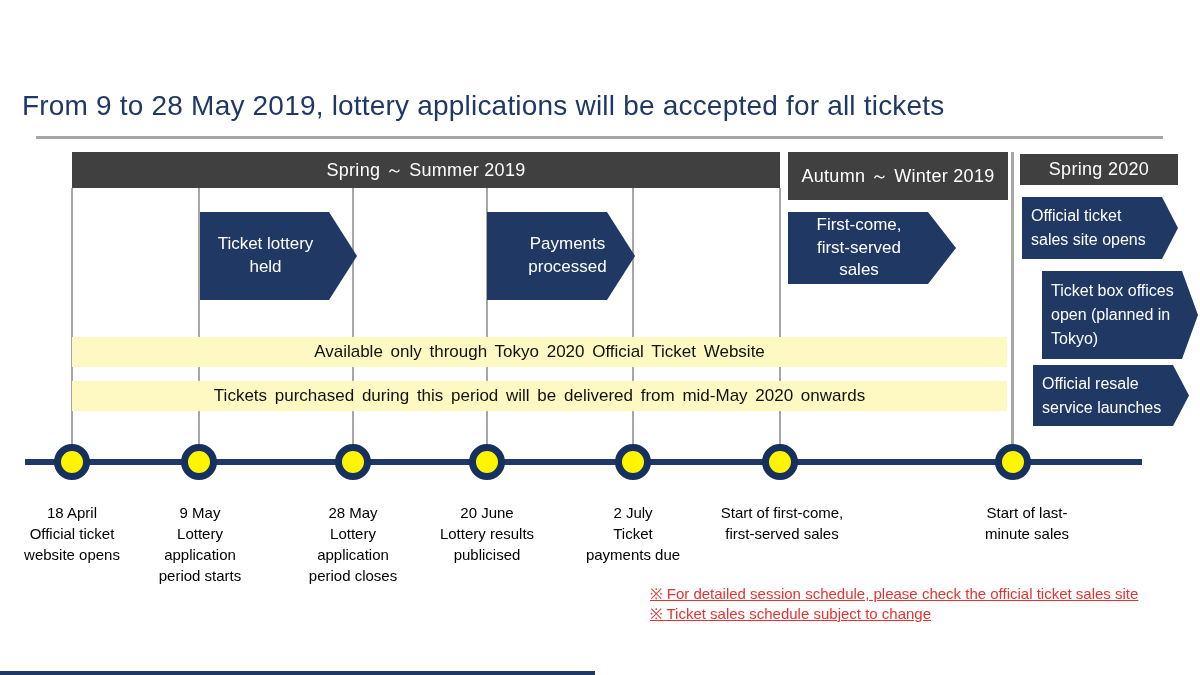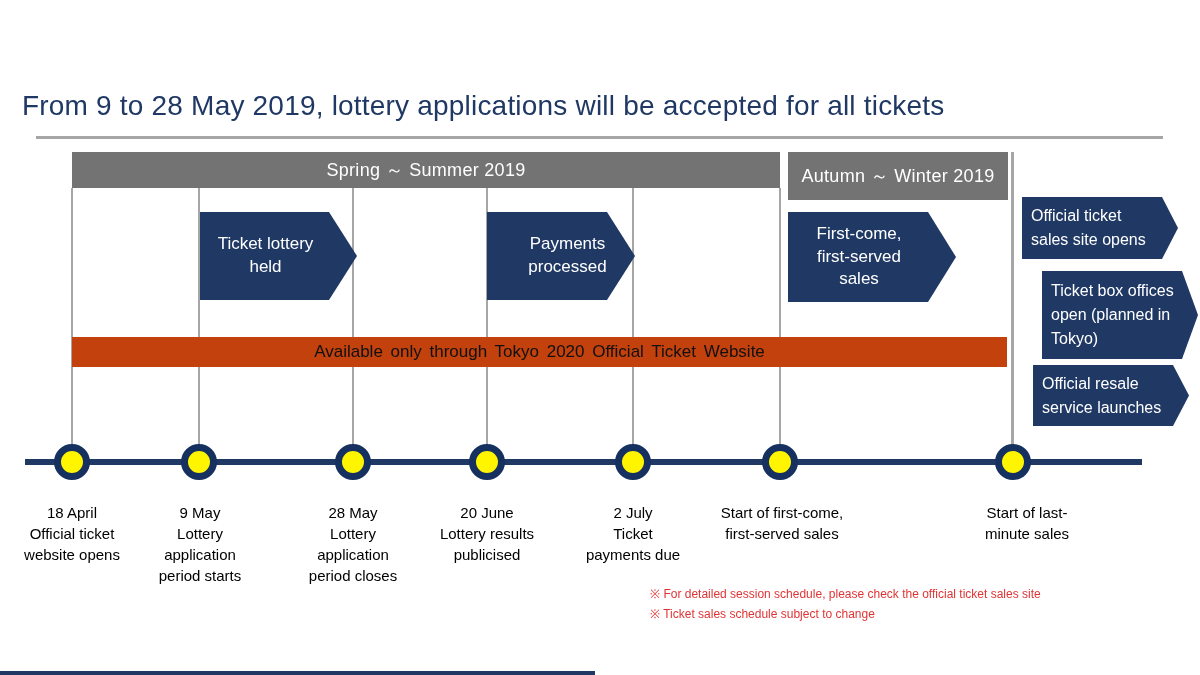--- a/index.html
+++ b/index.html
@@ -10,60 +10,60 @@
   .title {
     position:absolute; left:22px; top:90px; font-size:28px; color:#1F3864;
     letter-spacing:0.2px;
   }
   .rule { position:absolute; left:36px; top:136px; width:1127px; height:3px; background:#A6A6A6; }
 
   .gridline { position:absolute; top:188px; height:290px; width:2px; background:#A6A6A6; }
   .divider  { position:absolute; left:1011px; top:152px; width:3px; height:326px; background:#A6A6A6; }
 
   .period {
-    position:absolute; background:#737373; color:#ffffff;
+    position:absolute; background:#404040; color:#ffffff;
     display:flex; align-items:center; justify-content:center;
     font-size:18px; letter-spacing:0.3px; z-index:3;
   }
 
   .arrow {
     position:absolute; background:#1F3864; color:#ffffff; box-sizing:border-box;
     clip-path: polygon(0 0, calc(100% - 28px) 0, 100% 50%, calc(100% - 28px) 100%, 0 100%);
     display:flex; align-items:center; justify-content:center;
     text-align:center; font-size:17px; line-height:1.35;
     white-space:pre-line; padding-right:26px; z-index:3;
   }
   .arrow-r {
     position:absolute; background:#1F3864; color:#ffffff; box-sizing:border-box;
     clip-path: polygon(0 0, calc(100% - 16px) 0, 100% 50%, calc(100% - 16px) 100%, 0 100%);
     display:flex; align-items:center; justify-content:flex-start;
     text-align:left; font-size:16px; line-height:1.5;
     white-space:pre-line; padding:4px 18px 4px 9px; z-index:3;
   }
 
   .banner {
-    position:absolute; left:72px; width:935px; height:30px; background:#c2410c;
+    position:absolute; left:72px; width:935px; height:30px; background:#fef9c3;
     color:#111111; display:flex; align-items:center; justify-content:center;
     font-size:17px; word-spacing:3px; z-index:3;
   }
 
   .tl-line { position:absolute; left:25px; top:459px; width:1117px; height:6px; background:#1F3864; z-index:2; }
   .dot {
     position:absolute; top:444px; width:22px; height:22px;
     background:#FFF500; border:7px solid #16305F; border-radius:50%; z-index:4;
   }
 
   .milestone {
     position:absolute; top:502px; width:150px; font-size:15px; line-height:21px;
     color:#000000; text-align:center; white-space:pre-line; z-index:3;
   }
   .milestone.wide { width:170px; }
 
   .notes { position:absolute; left:650px; top:584px; z-index:3; }
-  .note { color:#E03434; font-size:12px; line-height:20px; }
+  .note { color:#E03434; font-size:15px; line-height:20px;text-decoration:underline; }
 
   .footer-bar { position:absolute; left:0; top:671px; width:595px; height:4px; background:#1F3864; }
 </style>
 </head>
 <body>
 
 <div class="slide">
 
   <div class="title">From 9 to 28 May 2019, lottery applications will be accepted for all tickets</div>
   <div class="rule"></div>
@@ -71,38 +71,40 @@
   <div class="gridline" style="left:71px"></div>
   <div class="gridline" style="left:198px"></div>
   <div class="gridline" style="left:352px"></div>
   <div class="gridline" style="left:486px"></div>
   <div class="gridline" style="left:632px"></div>
   <div class="gridline" style="left:779px"></div>
   <div class="divider"></div>
 
   <div class="period" style="left:72px; top:152px; width:708px; height:36px;">Spring ～ Summer 2019</div>
   <div class="period" style="left:788px; top:152px; width:220px; height:48px;">Autumn ～ Winter 2019</div>
+  <div class="period" style="left:1020px; top:154px; width:158px; height:31px;">Spring 2020</div>
 
   <div class="arrow" style="left:200px; top:212px; width:157px; height:88px;">Ticket lottery
 held</div>
   <div class="arrow" style="left:487px; top:212px; width:148px; height:88px;padding-left:39px;">Payments
 processed</div>
-  <div class="arrow" style="left:788px; top:212px; width:168px; height:90px;">First-come,
+  <div class="arrow" style="left:788px; top:212px; width:168px; height:72px;">First-come,
 first-served
 sales</div>
 
   <div class="arrow-r" style="left:1022px; top:197px; width:156px; height:62px;">Official ticket
 sales site opens</div>
   <div class="arrow-r" style="left:1022px; top:271px; width:156px; height:88px;margin-left:20px;">Ticket box offices
 open (planned in
 Tokyo)</div>
   <div class="arrow-r" style="left:1022px; top:365px; width:156px; height:61px;margin-left:11px;">Official resale
 service launches</div>
 
   <div class="banner" style="top:337px;">Available only through Tokyo 2020 Official Ticket Website</div>
+  <div class="banner" style="top:381px;">Tickets purchased during this period will be delivered from mid-May 2020 onwards</div>
 
   <div class="tl-line"></div>
   <div class="dot" style="left:54px;"></div>
   <div class="dot" style="left:181px;"></div>
   <div class="dot" style="left:335px;"></div>
   <div class="dot" style="left:469px;"></div>
   <div class="dot" style="left:615px;"></div>
   <div class="dot" style="left:762px;"></div>
   <div class="dot" style="left:995px;"></div>
 

